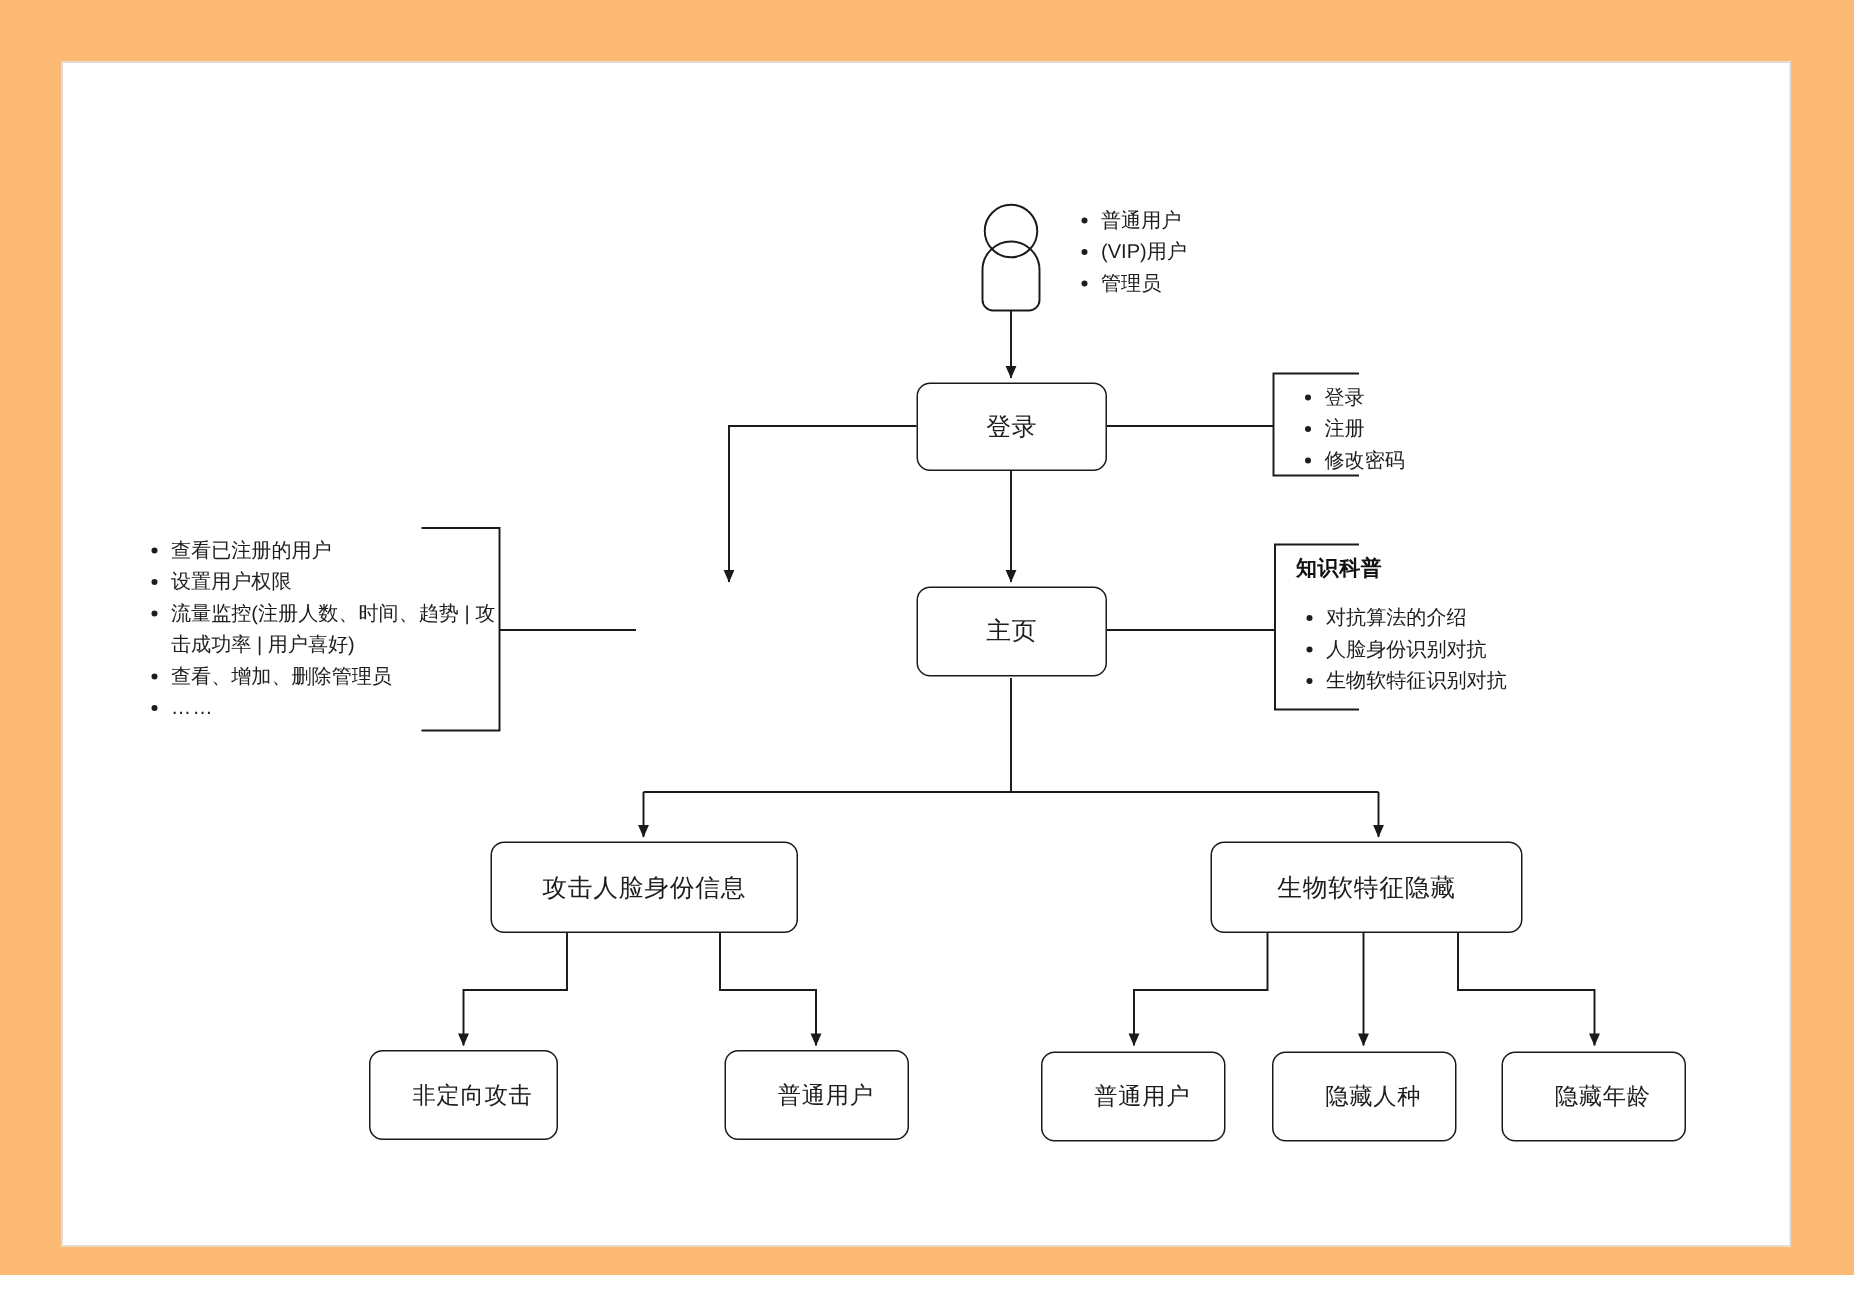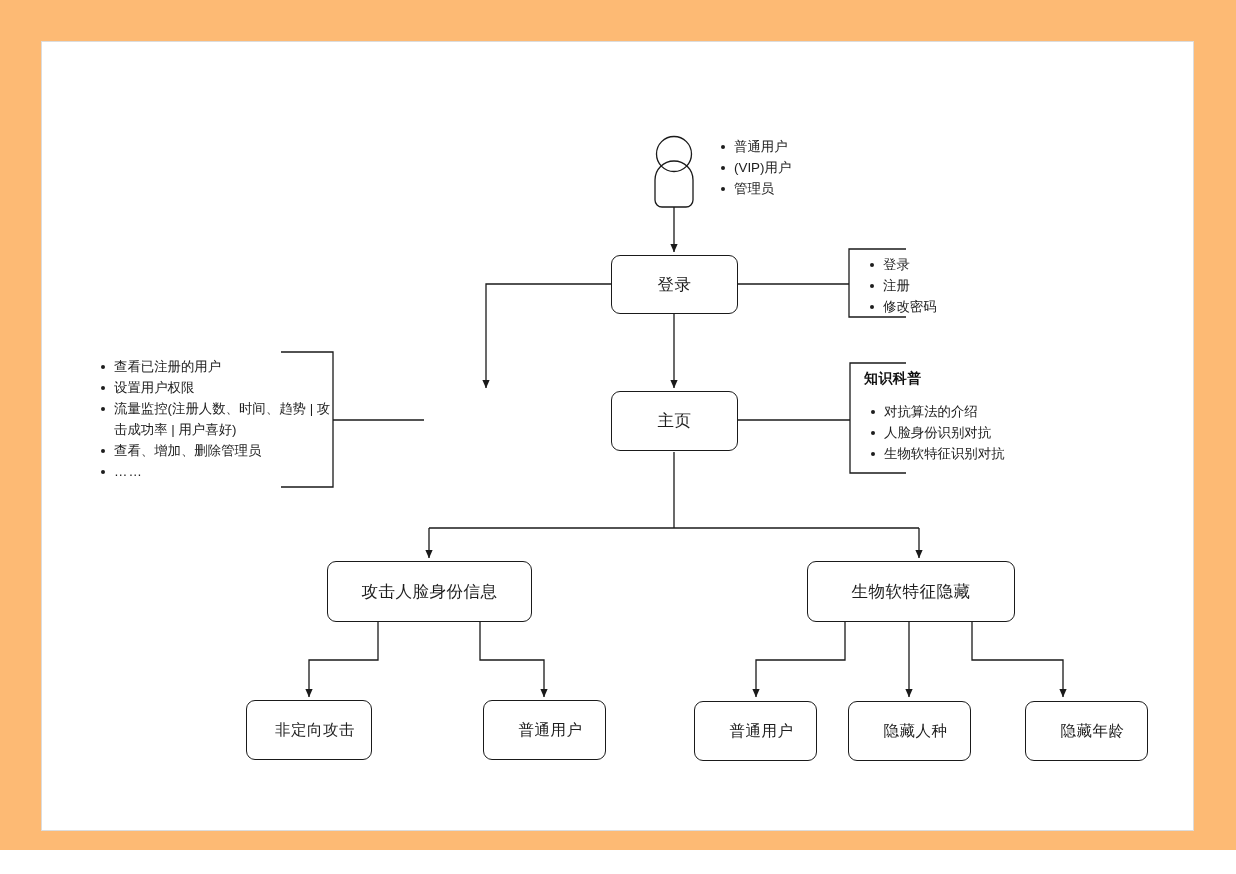--- a/index.html
+++ b/index.html
@@ -175,15 +175,15 @@
   <div class="node node-lg" style="left:807px; top:561px; width:208px; height:61px;">生物软特征隐藏</div>
 
   <div class="node node-md" style="left:246px; top:700px; width:126px; height:60px;">非定向攻击</div>
 
   <div class="node node-md" style="left:483px; top:700px; width:123px; height:60px;">普通用户</div>
 
   <div class="node node-md" style="left:694px; top:701px; width:123px; height:60px;">普通用户</div>
 
   <div class="node node-md" style="left:848px; top:701px; width:123px; height:60px;">隐藏人种</div>
 
-  <div class="node node-md" style="left:1001px; top:701px; width:123px; height:60px;margin-left:24px;">隐藏年龄</div>
+  <div class="node node-md" style="left:1001px; top:701px; width:123px; height:60px;">隐藏年龄</div>
 
 </div>
 
 </body></html>

